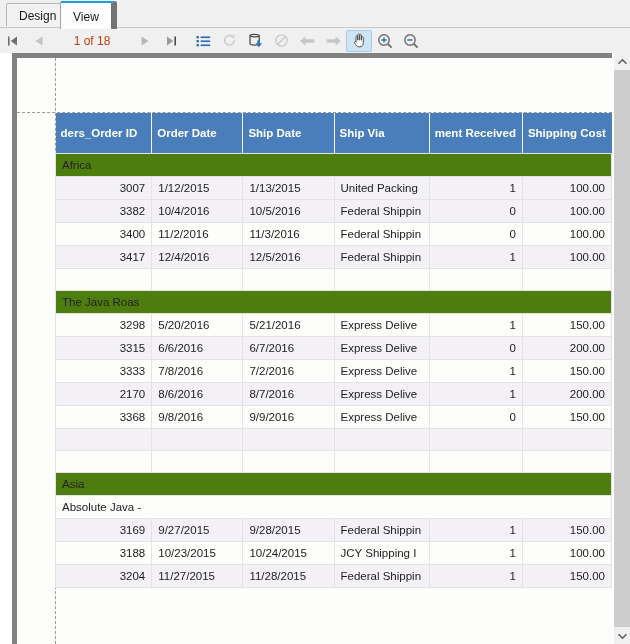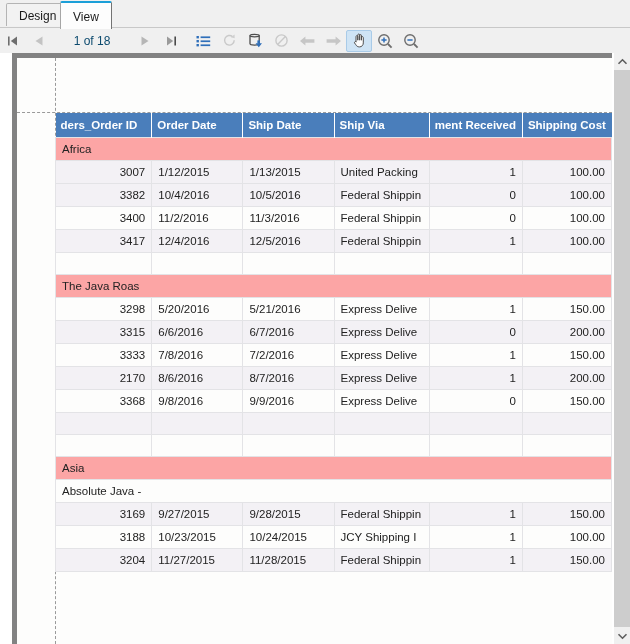--- a/index.html
+++ b/index.html
@@ -37,39 +37,39 @@
     border-radius: 2px 2px 0 0;
     white-space: nowrap;
     cursor: default;
   }
   .tab.inactive { left: 6px; top: 3px; height: 23px; background: #f2f2f2; }
   .tab.active {
     left: 60px; top: 1px; height: 28px; line-height: 28px;
     background: #fdfdfd;
     border-top: 2px solid #1b9fd8;
     border-left: 1px solid #a6a6a6;
-    border-right: 1px solid #737373;
+    border-right: 6px solid #737373;
     z-index: 3;
   }
 
   
   .toolbar {
     position: absolute; left: 0; top: 28px;
     width: 630px; height: 25px;
     background: #f0f0f0;
     display: flex; align-items: center;
   }
   .tbtn {
     width: 26px; height: 22px;
     display: flex; align-items: center; justify-content: center;
     cursor: default;
   }
   .tbtn.active-tool { background: #cfe4f5; border: 1px solid #a9cbe8; border-radius: 2px; }
   .pagebox {
-    font-size: 12px; color: #0c4a6e;
+    font-size: 12px; color: #c2410c;
     width: 80px; text-align: center;
     user-select: none;
   }
   .sep { width: 6px; }
 
   svg { display: block; }
   .icf { fill: #6e6e6e; stroke: none; }
   .ic-dis { fill: #c3c3c3; stroke: none; }
   .ic-dis-s { fill: none; stroke: #c9c9c9; stroke-width: 1.4; }
   .ic-blue { fill: #2f6fba; stroke: none; }
@@ -120,21 +120,21 @@
     font-size: 11.5px;
     color: #222;
   }
   table.rt th {
     background: #4a7ebb;
     color: #ffffff;
     font-weight: bold;
     font-size: 11.5px;
     text-align: left;
     padding: 4px 5px;
-    height: 24px;
+    height: 40px;
     border-right: 1px solid #ffffff;
     overflow: hidden;
     white-space: nowrap;
   }
   table.rt th:last-child { border-right: none; }
   table.rt td {
     padding: 3px 6px;
     height: 23px;
     border: 1px solid #e3e3e6;
     white-space: nowrap;
@@ -144,21 +144,21 @@
   }
   tr.alt td { background: #f3f1f5; margin-top: 12px; }
   tr.plain td { background: #fdfdfc; }
   td.num { text-align: right; }
   td.grp {
     text-align: left;
     padding-left: 10px;
     border-left: 1px solid #e3e3e6;
     border-right: 1px solid #e3e3e6;
   }
-  tr.grp-a td { background: #fca5a5; }
+  tr.grp-a td { background: #4d7c0f; }
   tr.grp-b td { background: #fdfdfc; }
   tr.spacer td { height: 22px; border: 1px solid #e3e3e6; }
 
   
   col.c0 { width: 93px; }
   col.c1 { width: 88px; }
   col.c2 { width: 88px; }
   col.c3 { width: 92px; }
   col.c4 { width: 90px; }
   col.c5 { width: 86px; }

